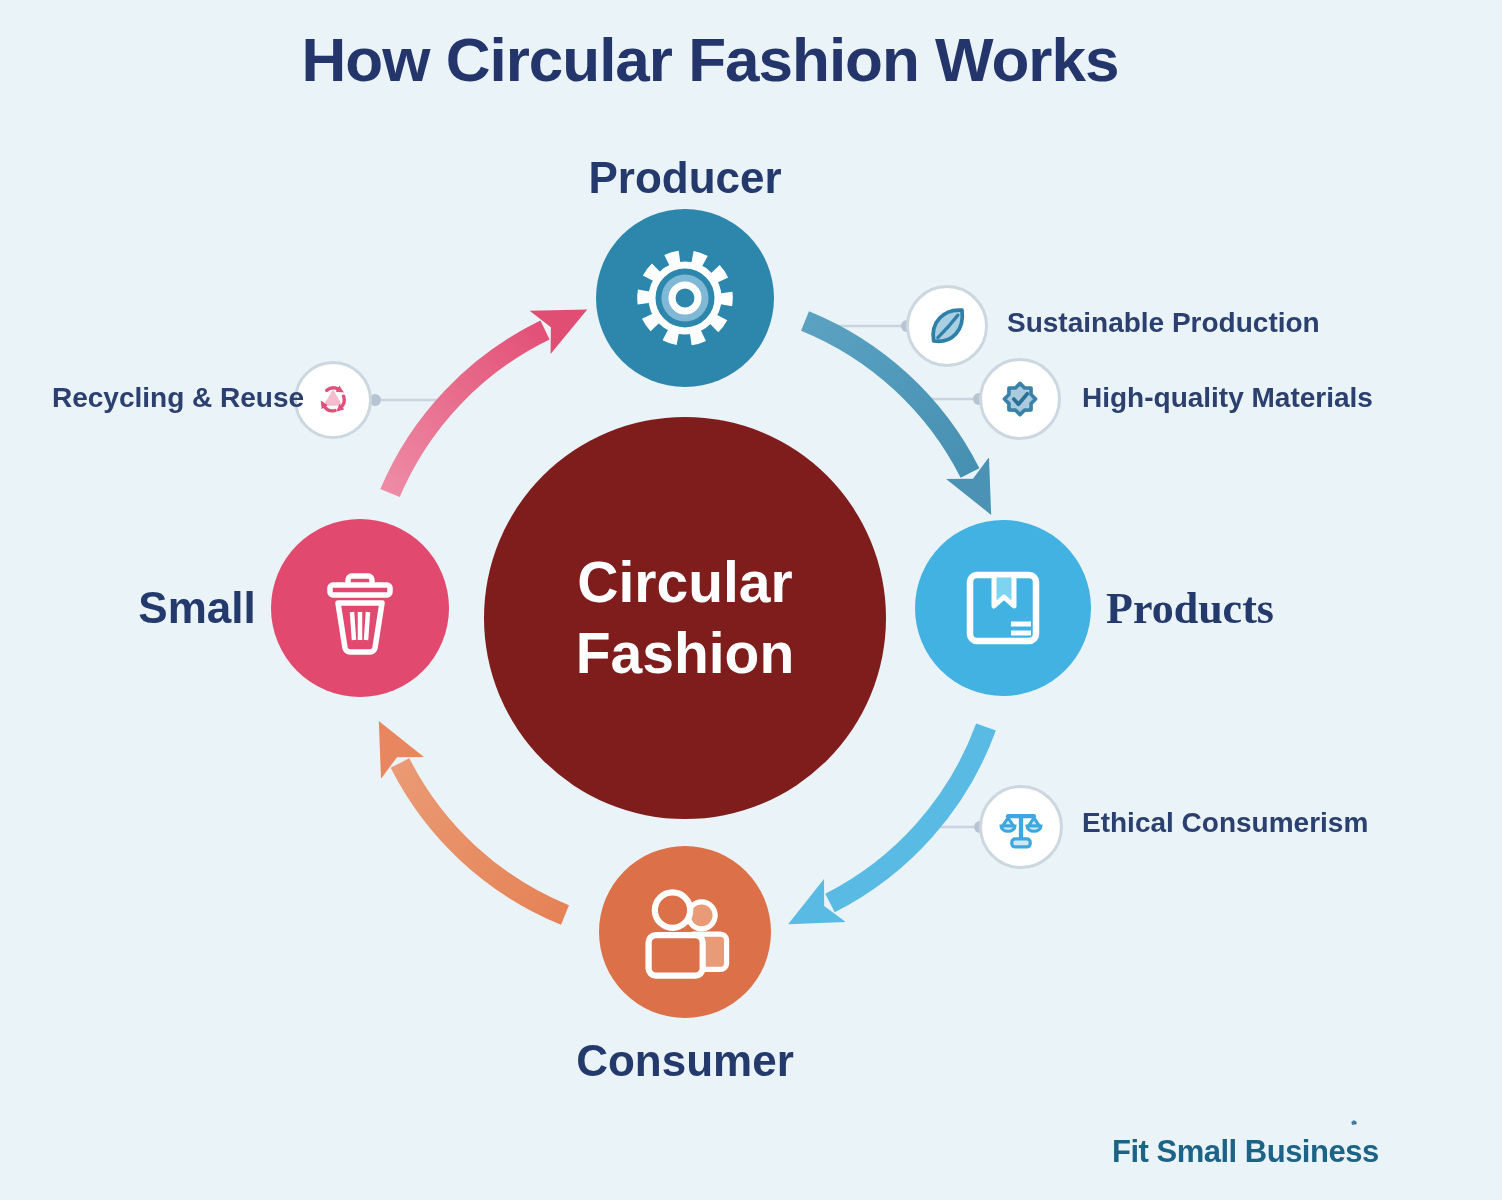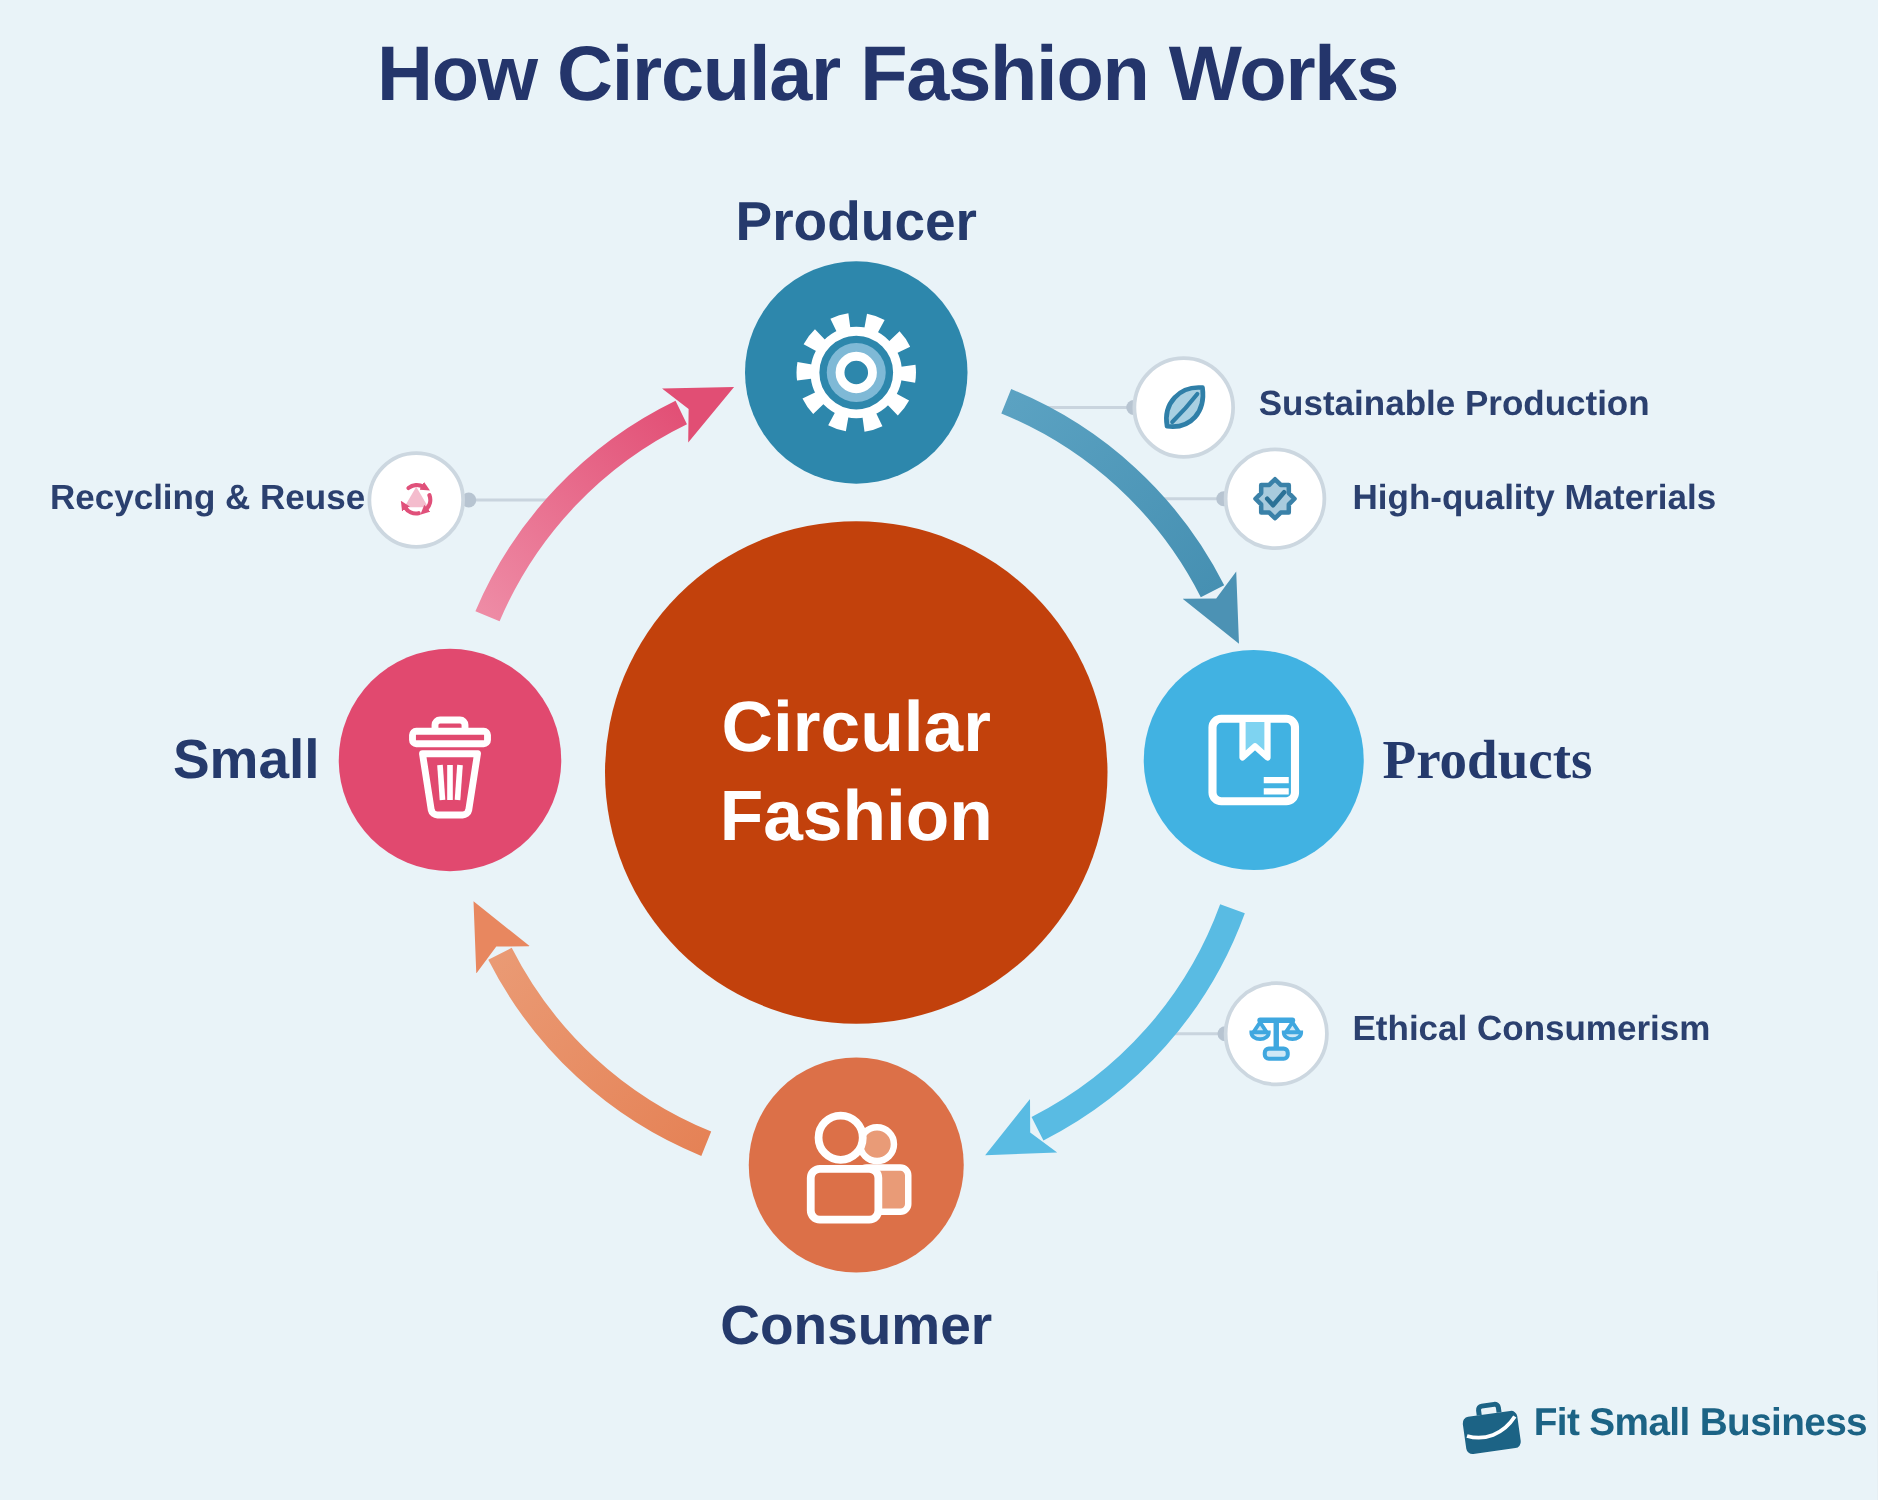--- a/index.html
+++ b/index.html
@@ -20,21 +20,21 @@
     font-size:62px;font-weight:800;color:#24356b;letter-spacing:-1px;
   }
   
   svg.links{left:0;top:0;}
   
   .node{
     border-radius:50%;transform:translate(-50%,-50%);
     display:flex;align-items:center;justify-content:center;
   }
   .center-circle{
-    left:685px;top:618px;width:402px;height:402px;background:#c2410c;
+    left:685px;top:618px;width:402px;height:402px;background:#7f1d1d;
     color:#ffffff;text-align:center;
   }
   .center-circle .center-label{
     width:290px;font-size:57px;line-height:1.25;font-weight:700;
   }
   .node-producer{left:685px;top:298px;width:178px;height:178px;background:#2d87ac;}
   .node-products{left:1003px;top:608px;width:176px;height:176px;background:#41b2e2;}
   .node-consumer{left:685px;top:932px;width:172px;height:172px;background:#dc7048;}
   .node-waste{left:360px;top:608px;width:178px;height:178px;background:#e1496f;}
   .satellite{
@@ -55,24 +55,24 @@
   .lbl-consumer{left:685px;top:1061px;text-align:right;}
   .lbl-products{left:1190px;top:608px;font-family:Liberation Serif, serif;}
   .lbl-waste{left:197px;top:608px;}
   .side-label{
     color:#2b406f;font-weight:600;font-size:28px;white-space:nowrap;
     transform:translateY(-50%);
   }
   .lbl-sustainable{left:1007px;top:323px;}
   .lbl-quality{left:1082px;top:398px;}
   .lbl-ethical{left:1082px;top:823px;}
-  .lbl-recycling{left:40px;top:398px;width:238px;text-align:right;}
+  .lbl-recycling{left:52px;top:398px;width:238px;text-align:right;}
   
   .footer-logo{
-    left:1168px;top:1120px;height:50px;display:flex;align-items:flex-start;gap:9px;
+    left:1112px;top:1120px;height:50px;display:flex;align-items:flex-end;gap:9px;flex-direction:column;
   }
   .brand-text{
     color:#1c6385;font-weight:800;font-size:31px;letter-spacing:-0.5px;white-space:nowrap;
   }
 </style>
 </head>
 <body>
 
 <div class="canvas">
 

